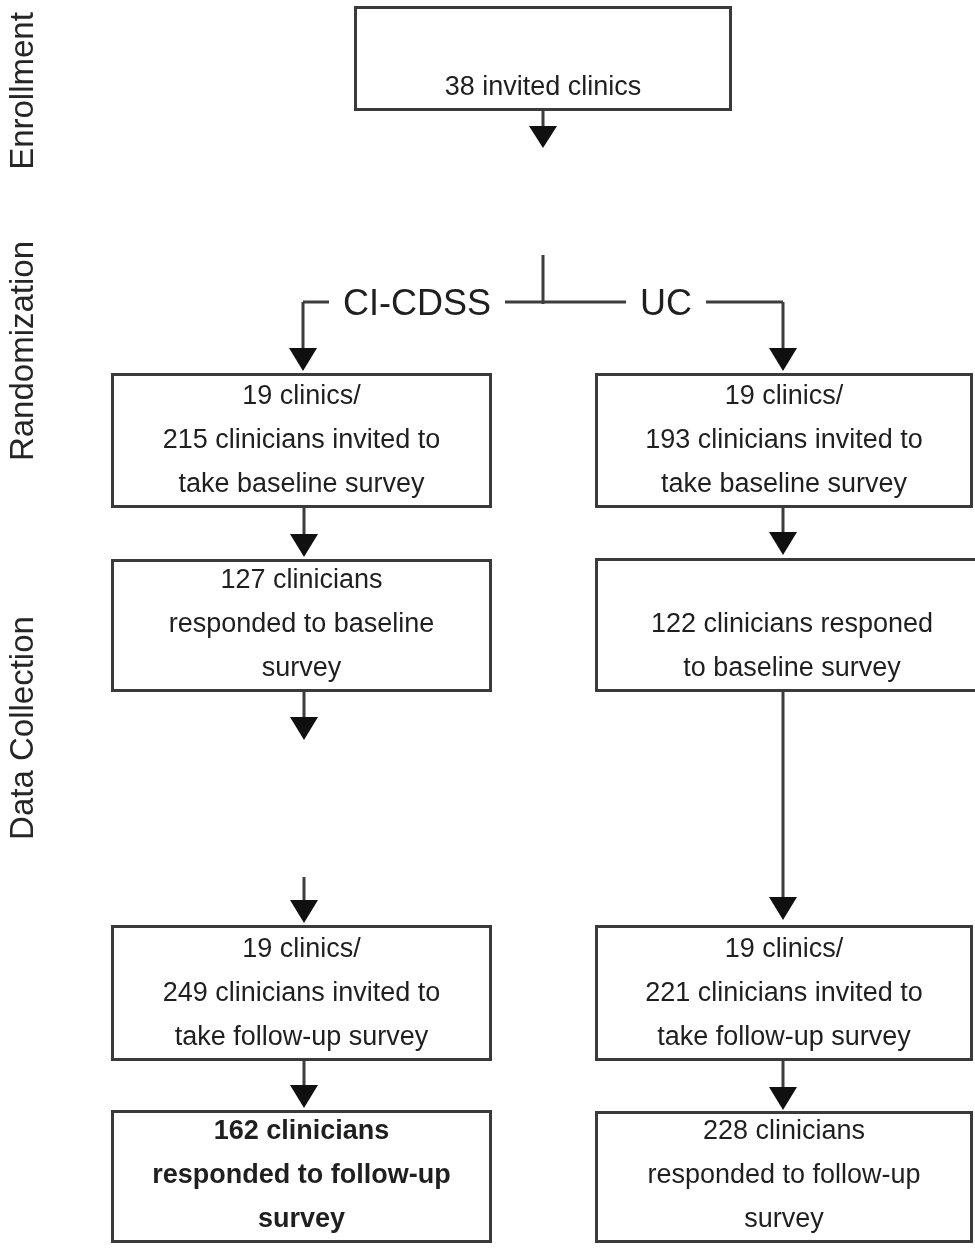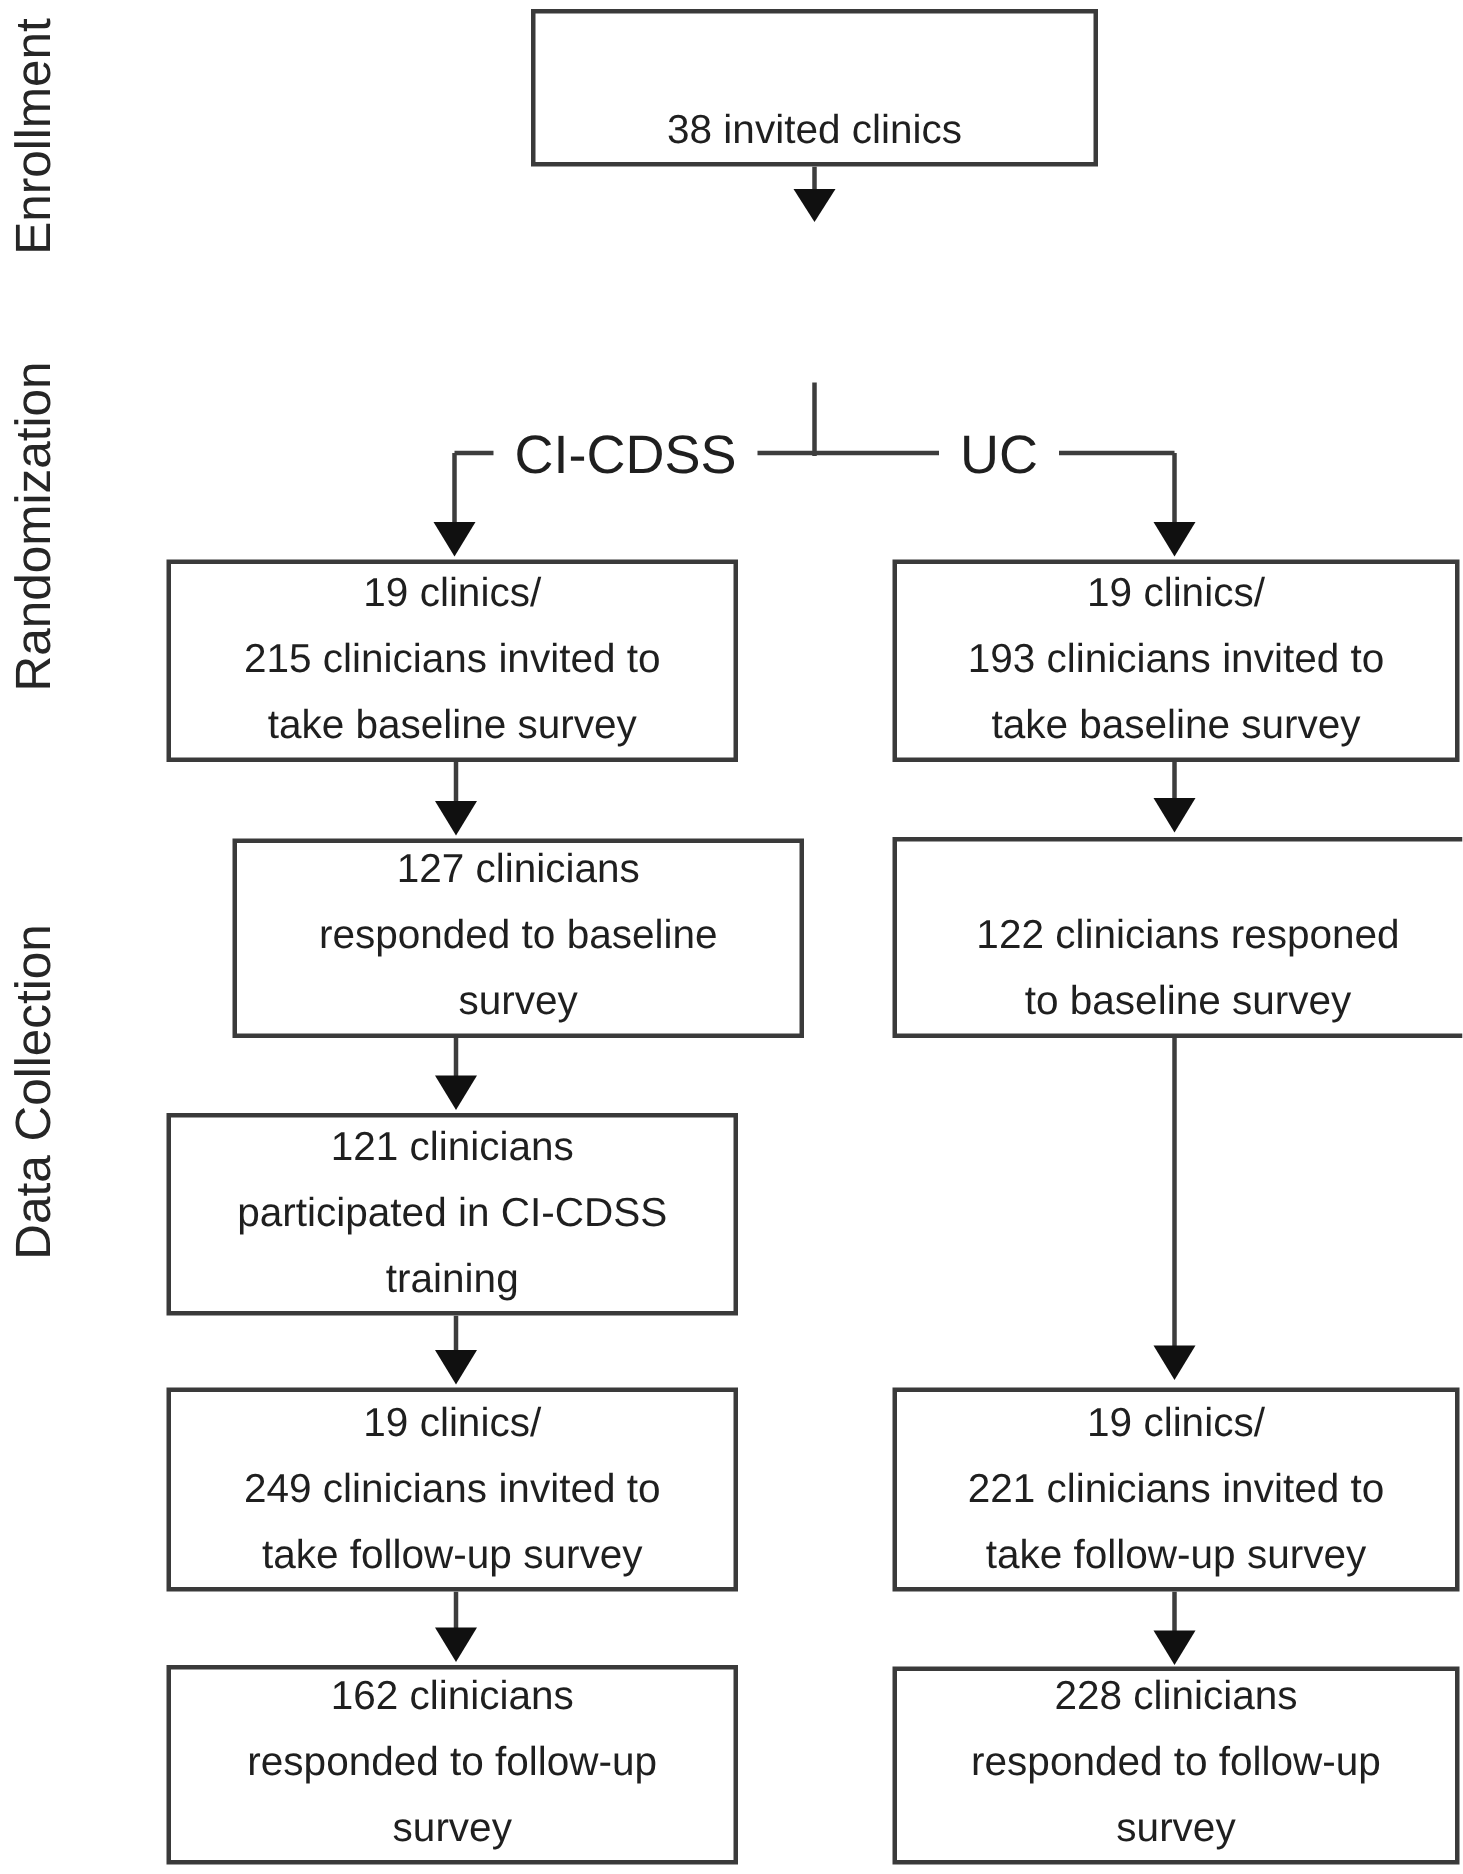--- a/index.html
+++ b/index.html
@@ -136,36 +136,31 @@
   </div>
 
   <div class="arm-label" style="left:417px; top:303px;">CI-CDSS</div>
   <div class="arm-label" style="left:666px; top:303px;">UC</div>
 
   <div class="node" style="left:111px; top:373px; width:381px; height:135px;">
     <span class="node-text">19 clinics/
 215 clinicians invited to
 take baseline survey</span>
   </div>
-  <div class="node" style="left:111px; top:559px; width:381px; height:133px;margin-left:44px;">
+  <div class="node" style="left:111px; top:559px; width:381px; height:133px;">
     <span class="node-text">127 clinicians
 responded to baseline
 survey</span>
-  </div>
-  <div class="node" style="left:111px; top:742px; width:381px; height:135px;">
-    <span class="node-text">121 clinicians
-participated in CI-CDSS
-training</span>
   </div>
   <div class="node" style="left:111px; top:925px; width:381px; height:136px;">
     <span class="node-text">19 clinics/
 249 clinicians invited to
 take follow-up survey</span>
   </div>
-  <div class="node" style="left:111px; top:1110px; width:381px; height:133px;">
+  <div class="node" style="left:111px; top:1110px; width:381px; height:133px;font-weight:bold;">
     <span class="node-text">162 clinicians
 responded to follow-up
 survey</span>
   </div>
 
   <div class="node" style="left:595px; top:373px; width:378px; height:135px;">
     <span class="node-text">19 clinics/
 193 clinicians invited to
 take baseline survey</span>
   </div>

